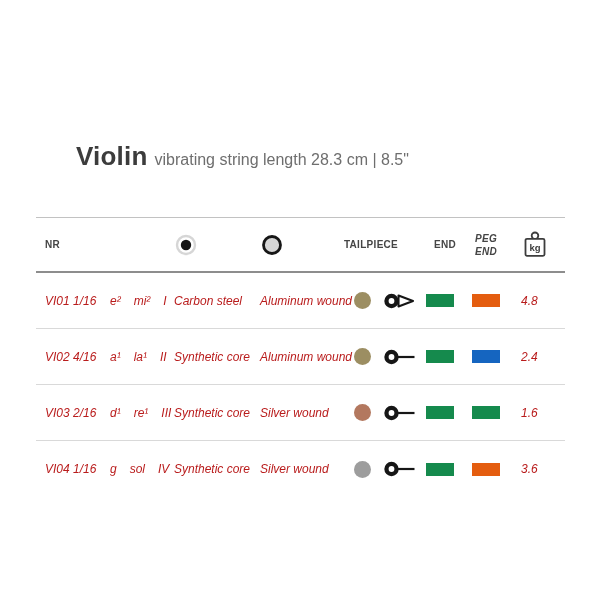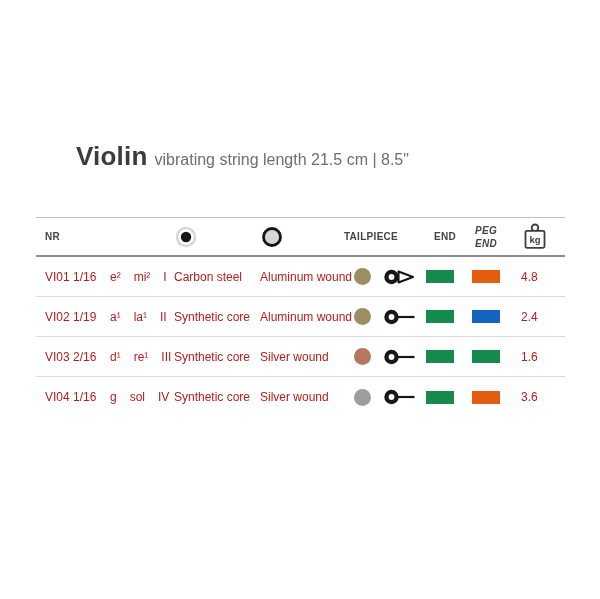--- a/index.html
+++ b/index.html
@@ -32,27 +32,27 @@
   }
   .spec-table {
     position: absolute;
     left: 36px; top: 217px;
     width: 529px;
   }
   .grid-row {
     display: grid;
     grid-template-columns: 74px 64px 86px 90px 24px 52px 46px 46px 47px;
     align-items: center;
-    height: 40px;
+    height: 56px;
   }
   .hrow {
     border-top: 1px solid #c2c2c2;
     border-bottom: 2px solid #8d8d8d;
   }
-  .drow { border-bottom: 1px solid #d9d9d9; }
+  .drow { border-bottom: 1px solid #d9d9d9; font-style: italic; }
   .drow:last-child { border-bottom: none; }
   .cell { font-size: 12px; color: #b91c1c; white-space: nowrap; }
   .c-nr { padding-left: 9px; }
   .c-note { display: flex; gap: 13px; align-items: baseline; }
   .h-label {
     font-size: 10px;
     font-weight: 700;
     color: #454545;
     letter-spacing: 0.3px;
     line-height: 1.3;
@@ -67,21 +67,21 @@
   .c-weight svg { display: block; margin-left: 1px; }
   .end-icon .part-loop, .end-icon .part-line { display: none; }
   .end-icon.ball-loop .part-loop { display: inline; }
   .end-icon.ball-line .part-line { display: inline; }
 </style>
 </head>
 <body>
 
 <div class="title-row">
   <span class="title">Violin</span>
-  <span class="subtitle">vibrating string length 21.5 cm | 8.5"</span>
+  <span class="subtitle">vibrating string length 28.3 cm | 8.5"</span>
 </div>
 
 <div class="spec-table">
 
   <div class="grid-row hrow">
     <div class="cell c-nr h-label">NR</div>
     <div class="cell c-note"></div>
     <div class="cell c-core">
       <svg width="22" height="22" viewBox="0 0 22 22">
         <circle cx="11" cy="11" r="9" fill="#ffffff" stroke="#d6d6d6" stroke-width="2.4"></circle>
@@ -137,21 +137,21 @@
     <div class="cell c-tail">
       <span class="swatch" style="background-color: rgb(21, 138, 77);"></span>
     </div>
     <div class="cell c-peg">
       <span class="swatch" style="background-color: rgb(228, 93, 15);"></span>
     </div>
     <div class="cell c-weight">4.8</div>
   </div>
 
   <div class="grid-row drow">
-    <div class="cell c-nr">VI02 1/19</div>
+    <div class="cell c-nr">VI02 4/16</div>
     <div class="cell c-note">
       <span>a¹</span>
       <span>la¹</span>
       <span>II</span>
     </div>
     <div class="cell c-core">Synthetic core</div>
     <div class="cell c-wind">Aluminum wound</div>
     <div class="cell c-dot">
       <span class="dot" style="background-color: rgb(156, 142, 98);"></span>
     </div>

